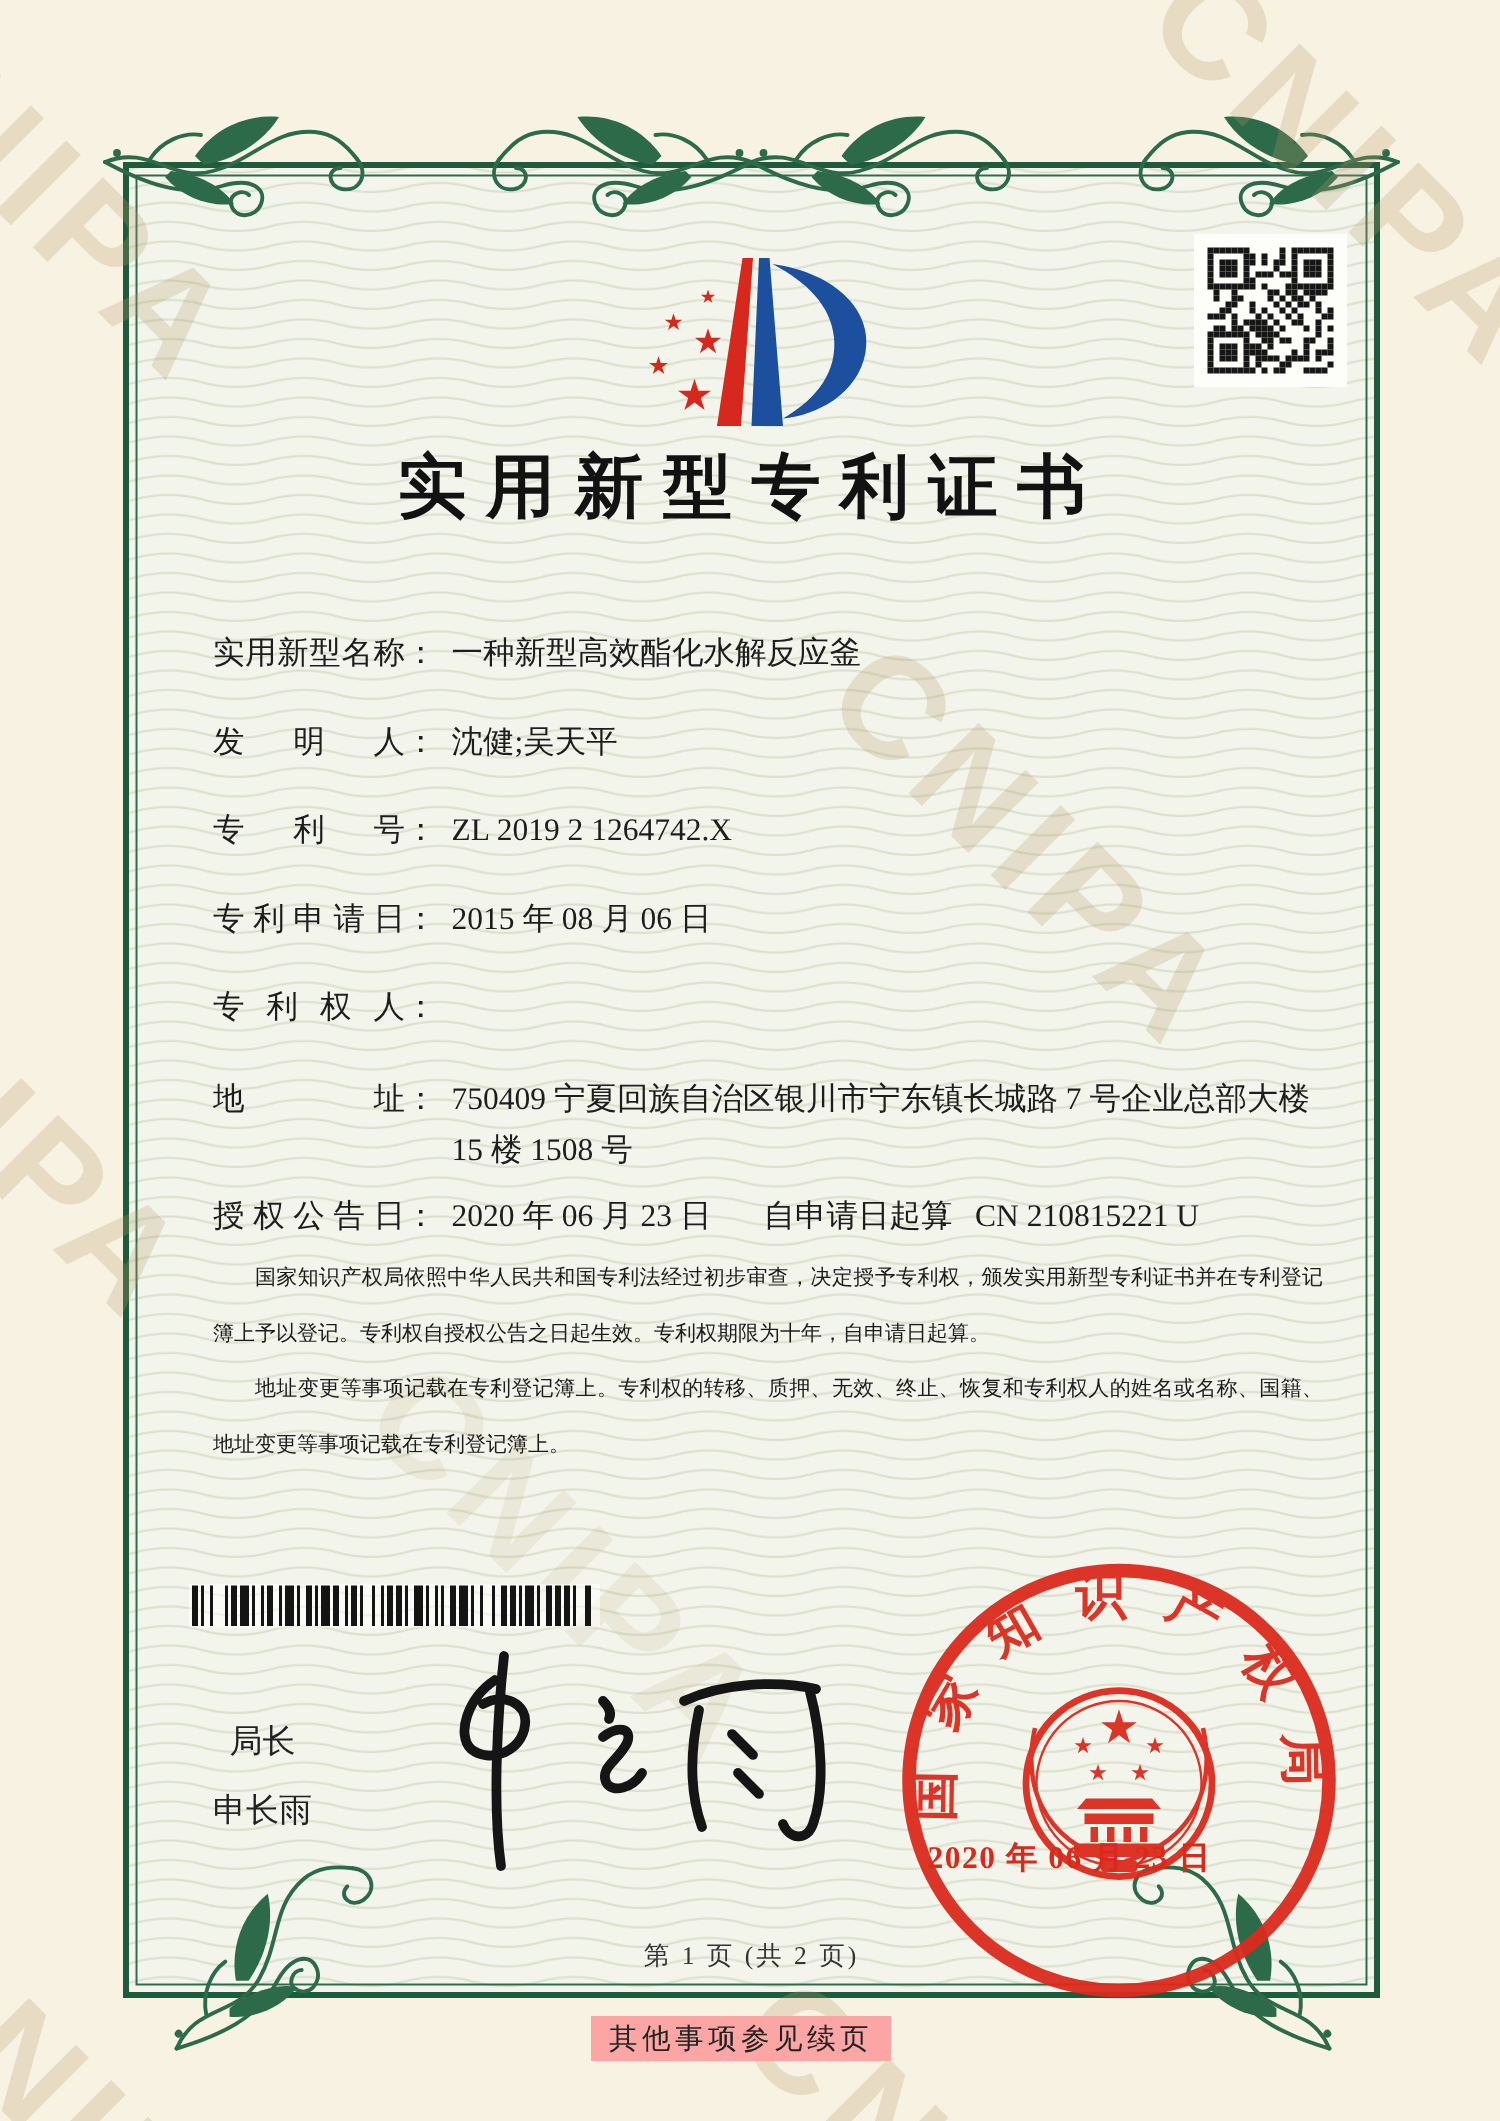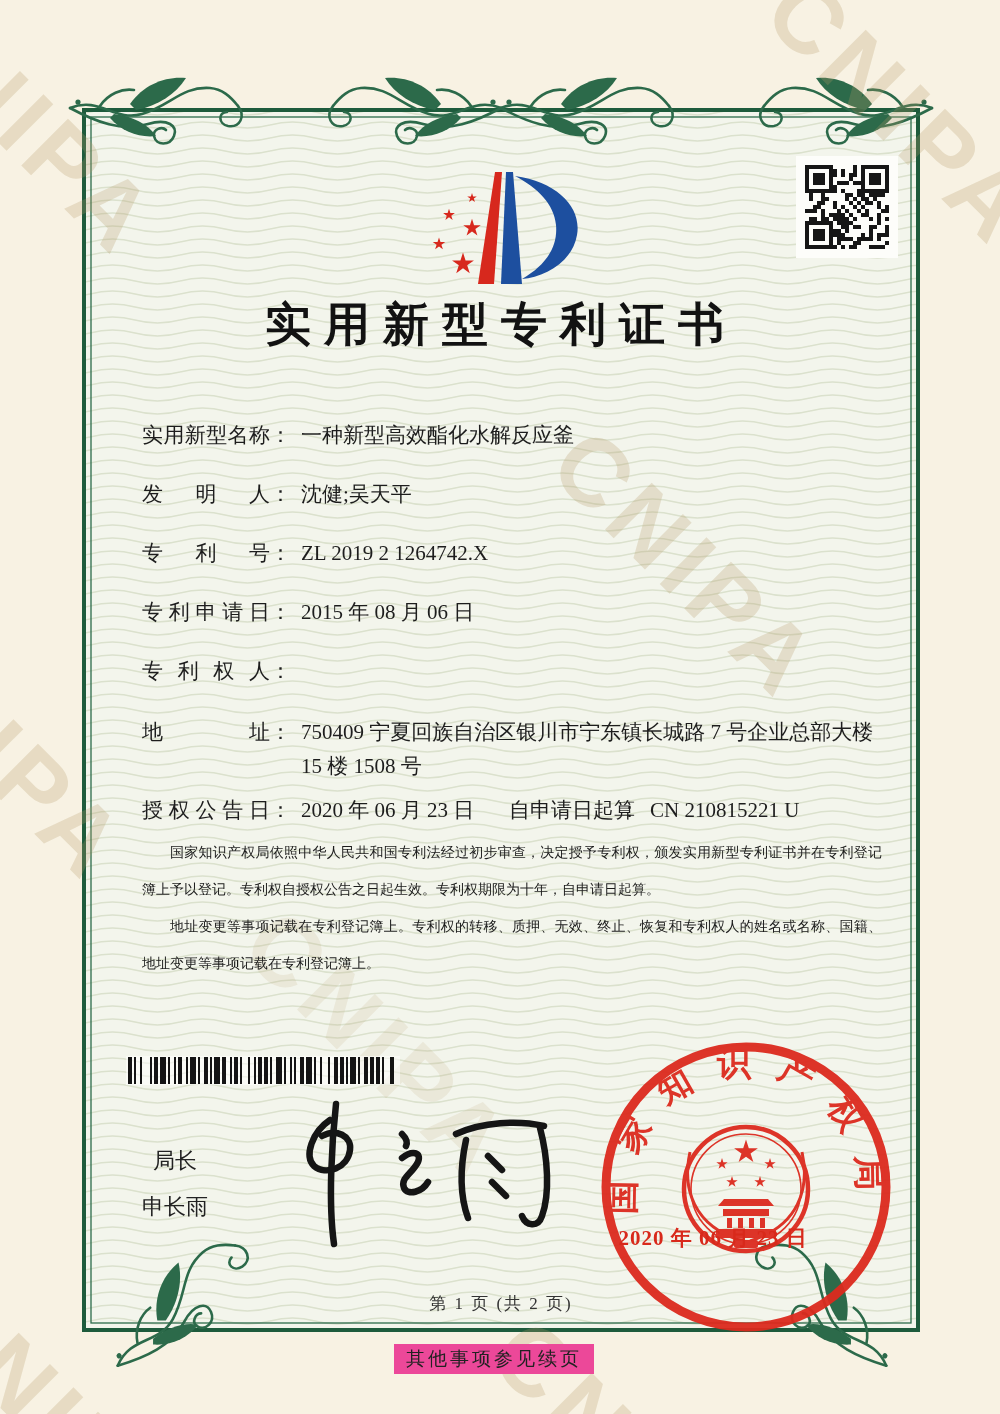--- a/index.html
+++ b/index.html
@@ -54,21 +54,21 @@
   .signature{position:absolute;left:168px;top:988px;width:320px;height:156px;}
 
   .seal{position:absolute;left:513px;top:928px;width:302px;height:302px;opacity:0.95;}
   .seal-date{position:absolute;left:536px;top:1116px;width:190px;text-align:center;
              color:#d8291b;font-size:21px;letter-spacing:1px;font-weight:600;z-index:4;}
 
   .page-no{position:absolute;left:0;right:0;top:1184px;text-align:center;font-size:17px;
            letter-spacing:2px;color:#333;}
 
   .footer-note{position:absolute;left:50%;top:1344px;transform:translateX(-53%);z-index:3;
-               font-size:19px;letter-spacing:3px;color:#222;background:#ec4899;padding:2px 12px;}
+               font-size:19px;letter-spacing:3px;color:#222;background:#fca5a5;padding:2px 12px;}
 </style>
 </head>
 <body>
 
 <div class="page">
 
   <svg class="bg-layer" width="1000" height="1414" viewBox="0 0 1000 1414">
     <defs>
       <pattern id="waves" width="90" height="13" patternUnits="userSpaceOnUse">
         <path d="M0,8 Q22.5,2 45,8 T90,8" fill="none" stroke="#dbe1cd" stroke-width="1.5"></path>

